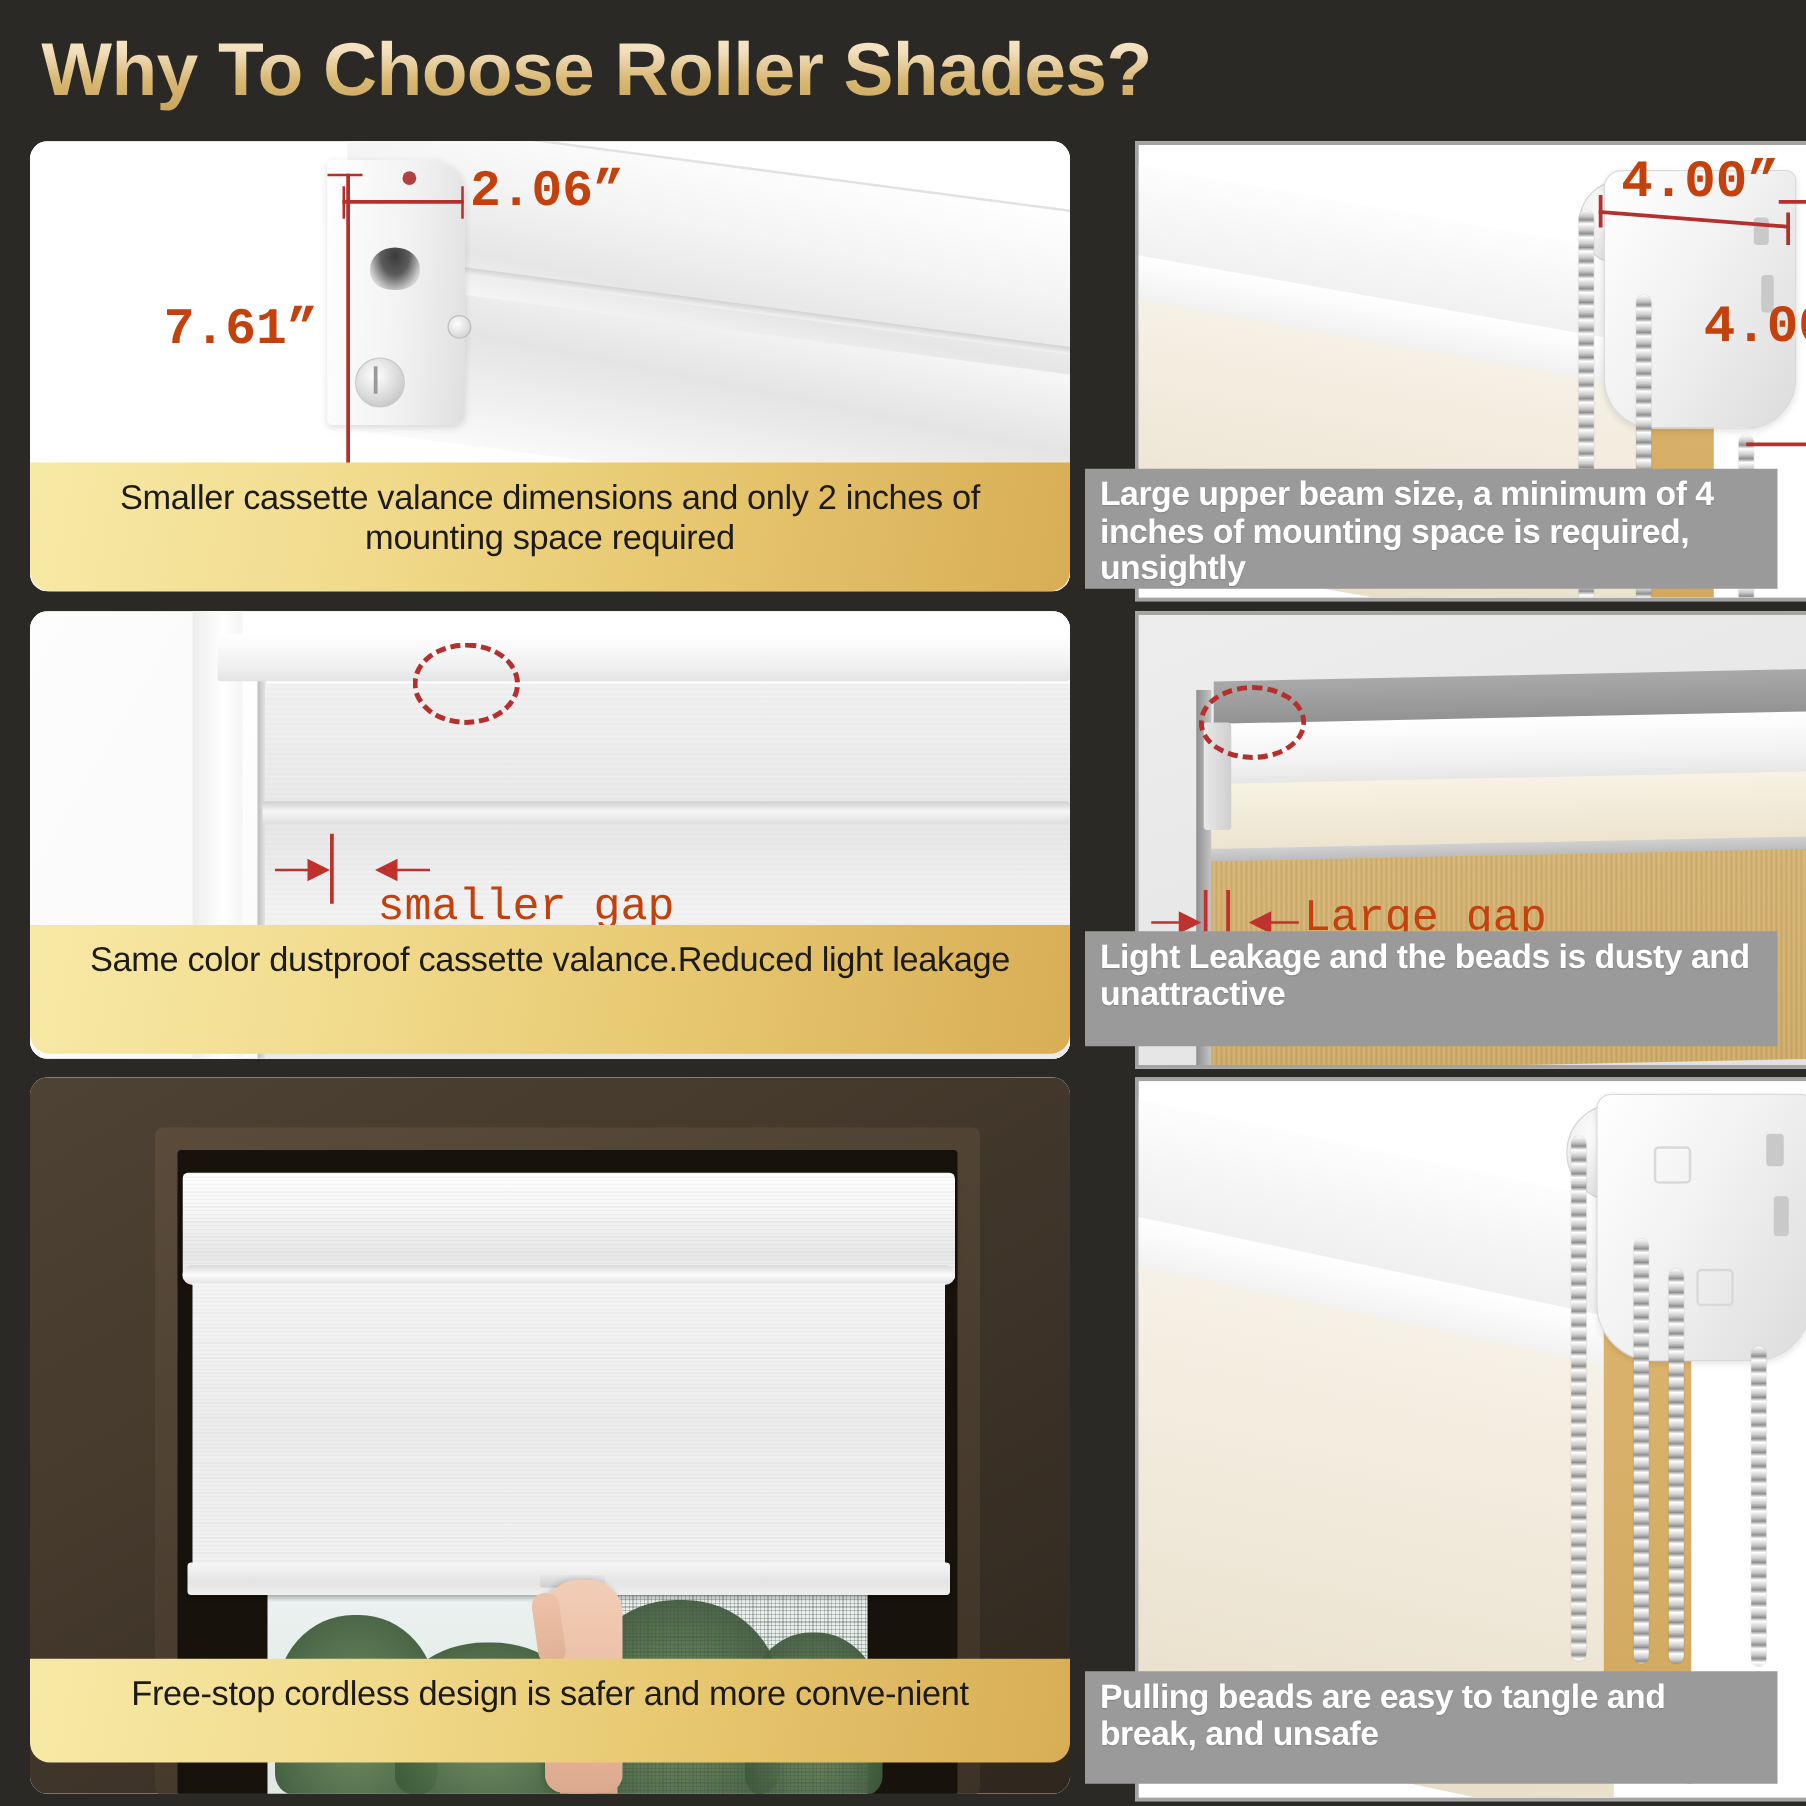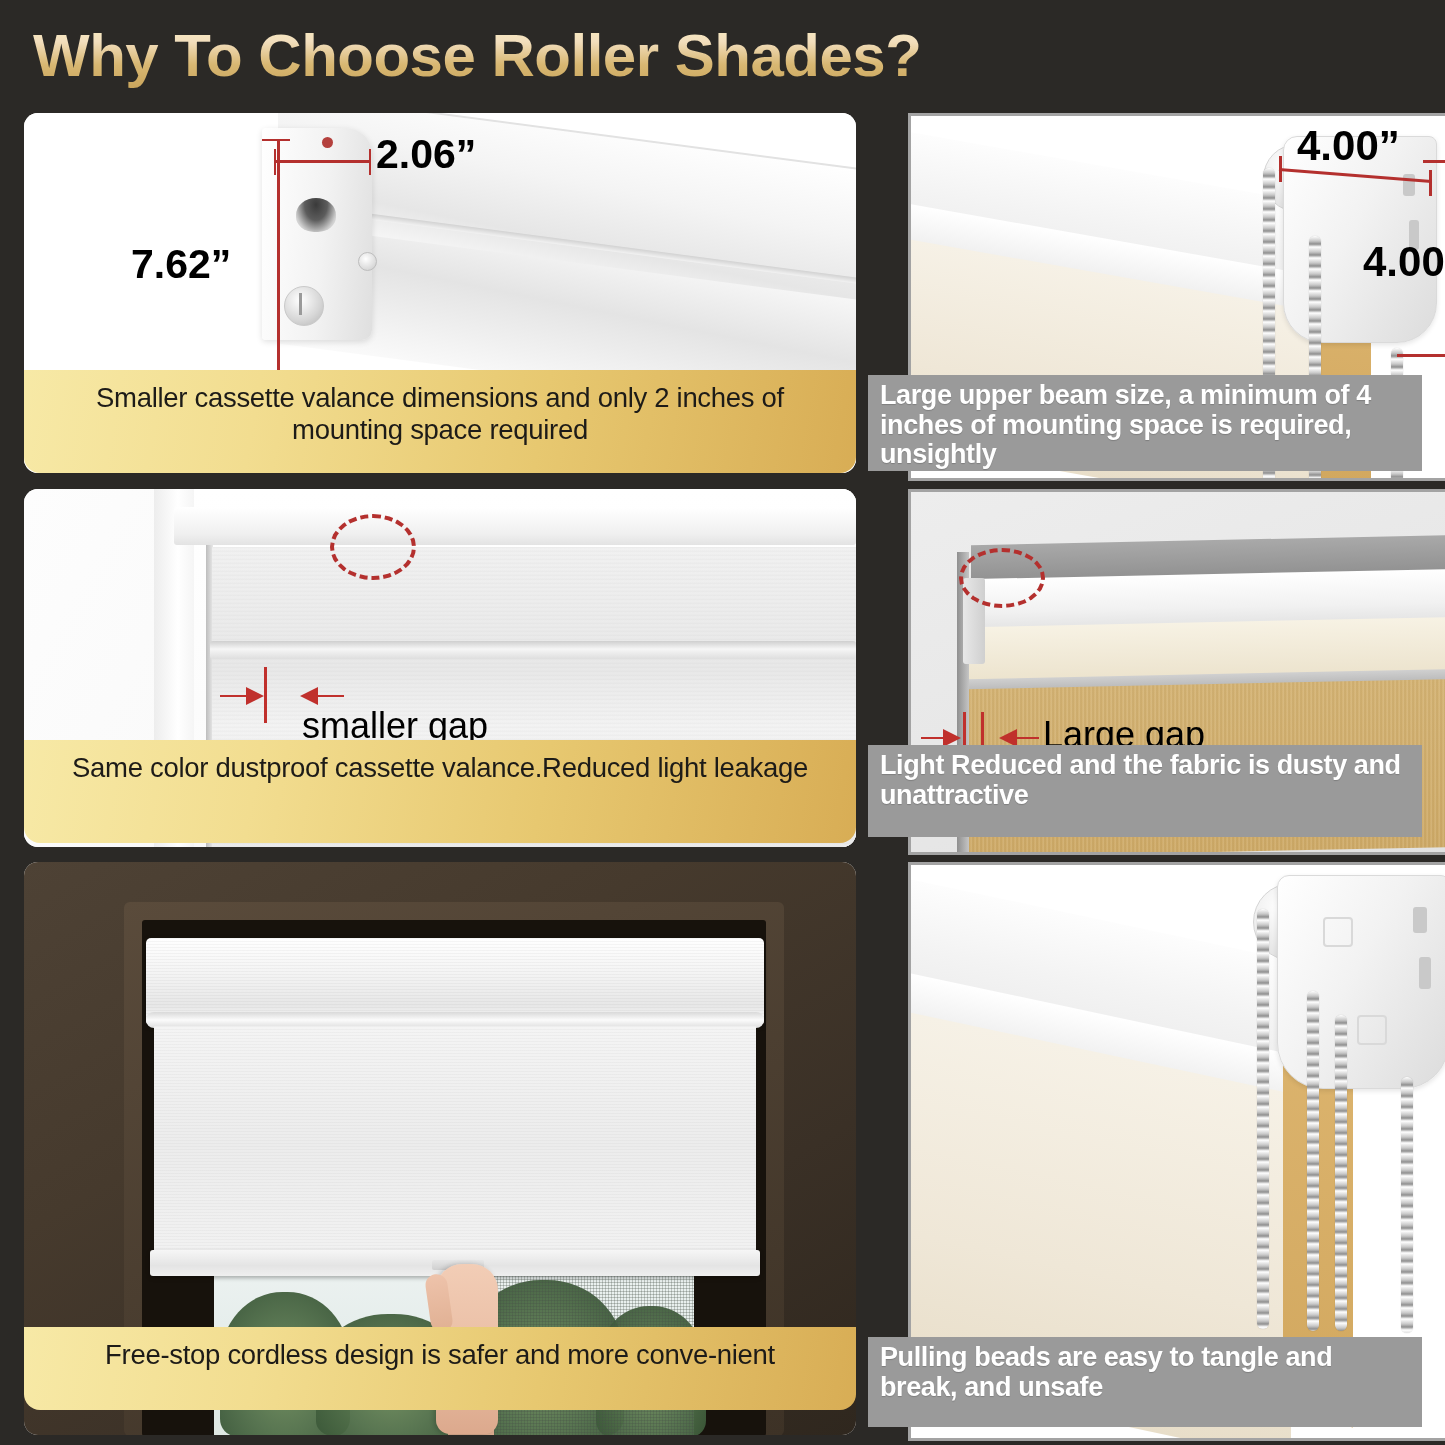--- a/index.html
+++ b/index.html
@@ -113,21 +113,21 @@
   .p1-screw::after{content:"";position:absolute;left:14px;top:6px;width:3px;height:22px;background:#9a9a9a;}
   .p1-dot{
     position:absolute;left:60px;top:9px;width:11px;height:11px;border-radius:50%;
     background:#b4403d;
   }
   .p1-scr2{position:absolute;left:96px;top:124px;width:17px;height:17px;border-radius:50%;
     background:radial-gradient(circle at 40% 35%,#fff,#c9c9c9);border:1px solid #bdbdbd;}
 
   
   .dimred{position:absolute;background:#b4302e;}
-  .dimlabel{position:absolute;color:#000000;font-weight:bold;font-family:Liberation Sans, sans-serif;}
+  .dimlabel{position:absolute;color:#c2410c;font-weight:bold;font-family:Liberation Mono, monospace;}
 
   
   .rs-fabric-top{
     position:absolute;
     background:linear-gradient(180deg,#fdfdfd 0%,#f3f3f3 45%,#e9e9e9 100%);
   }
   .rs-fabric-cream{
     position:absolute;
     background:linear-gradient(180deg,#f6f1e6 0%,#efe7d7 60%,#e8dec9 100%);
   }
@@ -324,21 +324,21 @@
   </div>
 
   <div class="dimred" style="left:250px;top:36px;width:2px;height:26px;"></div>
   <div class="dimred" style="left:345px;top:36px;width:2px;height:26px;"></div>
   <div class="dimred" style="left:250px;top:47px;width:97px;height:3px;"></div>
   <div class="dimlabel" style="left:352px;top:18px;font-size:41px;">2.06”</div>
 
   <div class="dimred" style="left:238px;top:26px;width:28px;height:2px;"></div>
   <div class="dimred" style="left:218px;top:300px;width:48px;height:2px;"></div>
   <div class="dimred" style="left:253px;top:26px;width:3px;height:276px;"></div>
-  <div class="dimlabel" style="left:107px;top:128px;font-size:41px;">7.62”</div>
+  <div class="dimlabel" style="left:107px;top:128px;font-size:41px;">7.61”</div>
 </div>
 <div class="gold g1">
   <span class="bindline">Smaller cassette valance dimensions and only 2 inches of mounting space required</span>
 </div>
 
 <div class="panel right c-right r1 rp1">
   <div style="position:absolute;inset:0;background:#ffffff;"></div>
 
   <div class="rs-fabric-top" style="left:-10px;top:56px;width:470px;height:132px;transform:skewY(10deg);"></div>
   <div class="rs-fabric-top" style="left:-10px;top:128px;width:470px;height:40px;transform:skewY(10deg);background:linear-gradient(180deg,#ffffff,#efefef);"></div>
@@ -409,21 +409,21 @@
     <polygon points="0,17 22,17 22,9 40,18 22,27 22,19 0,19" fill="#c0302c"></polygon>
   </svg>
   <svg style="position:absolute;left:74px;top:228px;width:60px;height:34px;overflow:visible;">
     <polygon points="54,17 32,17 32,9 14,18 32,27 32,19 54,19" fill="#c0302c"></polygon>
   </svg>
   <div class="dimred" style="left:52px;top:220px;width:3px;height:50px;background:#c0302c;"></div>
   <div class="dimred" style="left:70px;top:220px;width:3px;height:50px;background:#c0302c;"></div>
   <div class="dimlabel" style="left:132px;top:222px;font-size:36px;font-weight:normal;">Large gap</div>
 </div>
 <div class="gray y2">
-  <span class="bindline">Light Reduced and the fabric is dusty and unattractive</span>
+  <span class="bindline">Light Leakage and the beads is dusty and unattractive</span>
 </div>
 
 <div class="panel left c-left r3 lp3">
   <div class="p5-wall"></div>
   <div class="p5-casing"></div>
   <div class="p5-inner"></div>
 
   <div class="p5-sky"></div>
   <div class="p5-tree" style="left:196px;top:430px;width:130px;height:144px;"></div>
   <div class="p5-tree" style="left:292px;top:452px;width:150px;height:122px;"></div>

